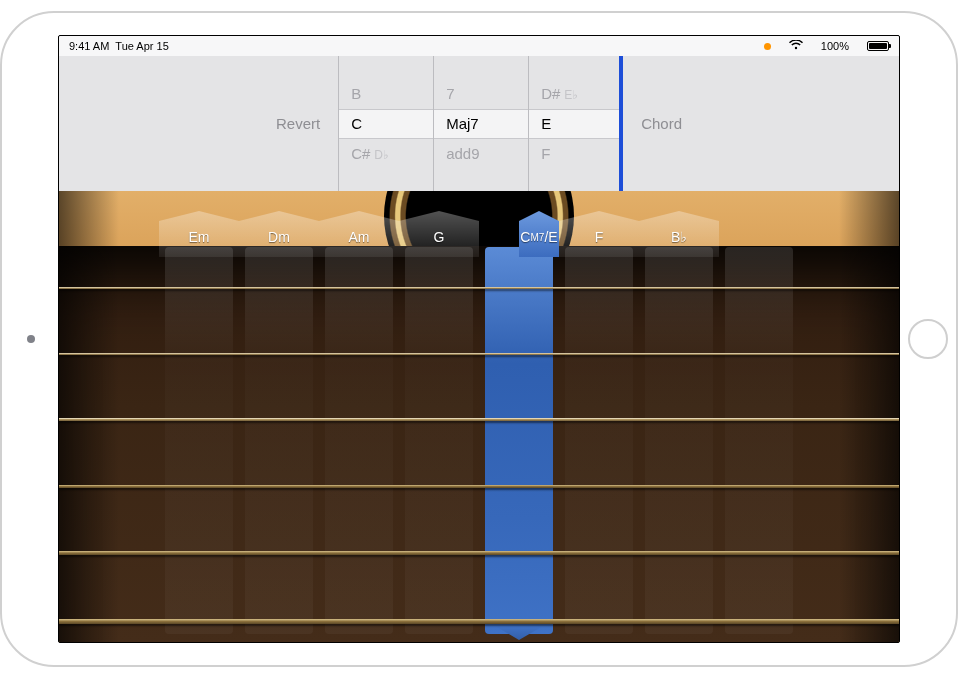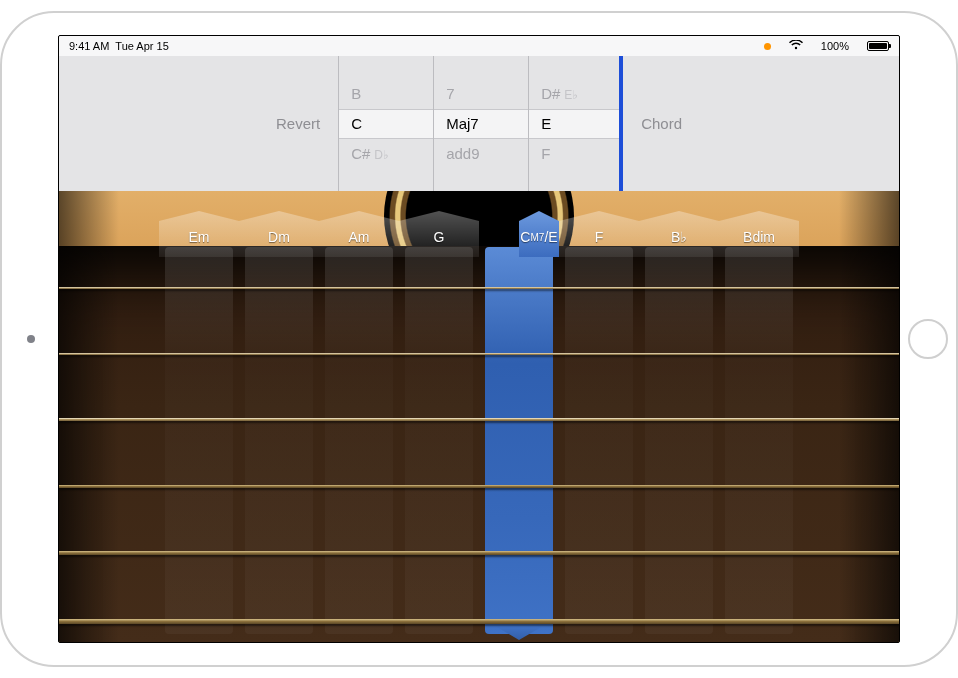--- a/index.html
+++ b/index.html
@@ -318,21 +318,20 @@
           <div class="strip">
             <div class="strip-body"></div>
             <div class="strip-cap">F</div>
           </div>
           <div class="strip">
             <div class="strip-body"></div>
             <div class="strip-cap">B♭</div>
           </div>
           <div class="strip">
             <div class="strip-body"></div>
-            <div class="strip-cap">Bdim</div>
           </div>
         </div>
 
       <div class="strings">
         <div class="string s1"></div>
         <div class="string s2"></div>
         <div class="string s3"></div>
         <div class="string s4"></div>
         <div class="string s5"></div>
         <div class="string s6"></div>

